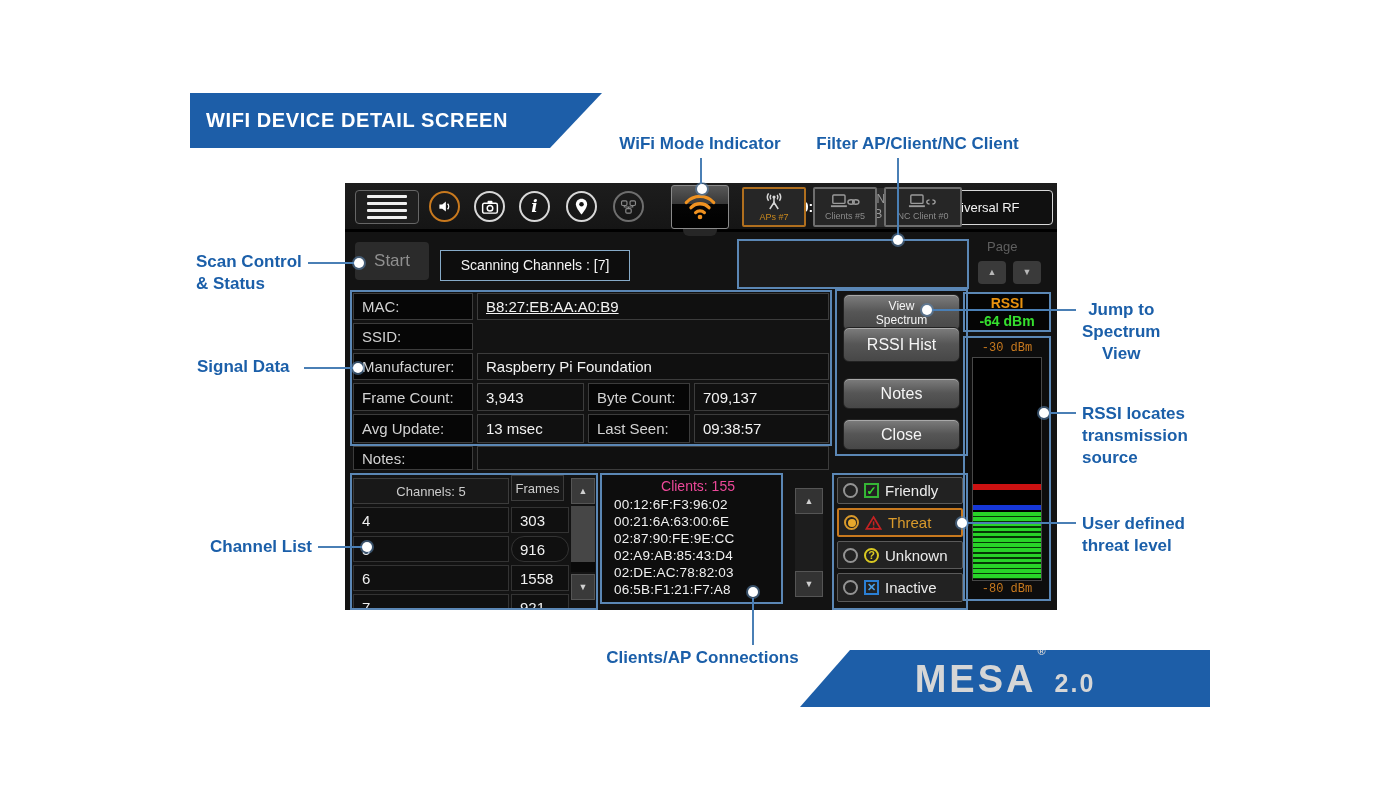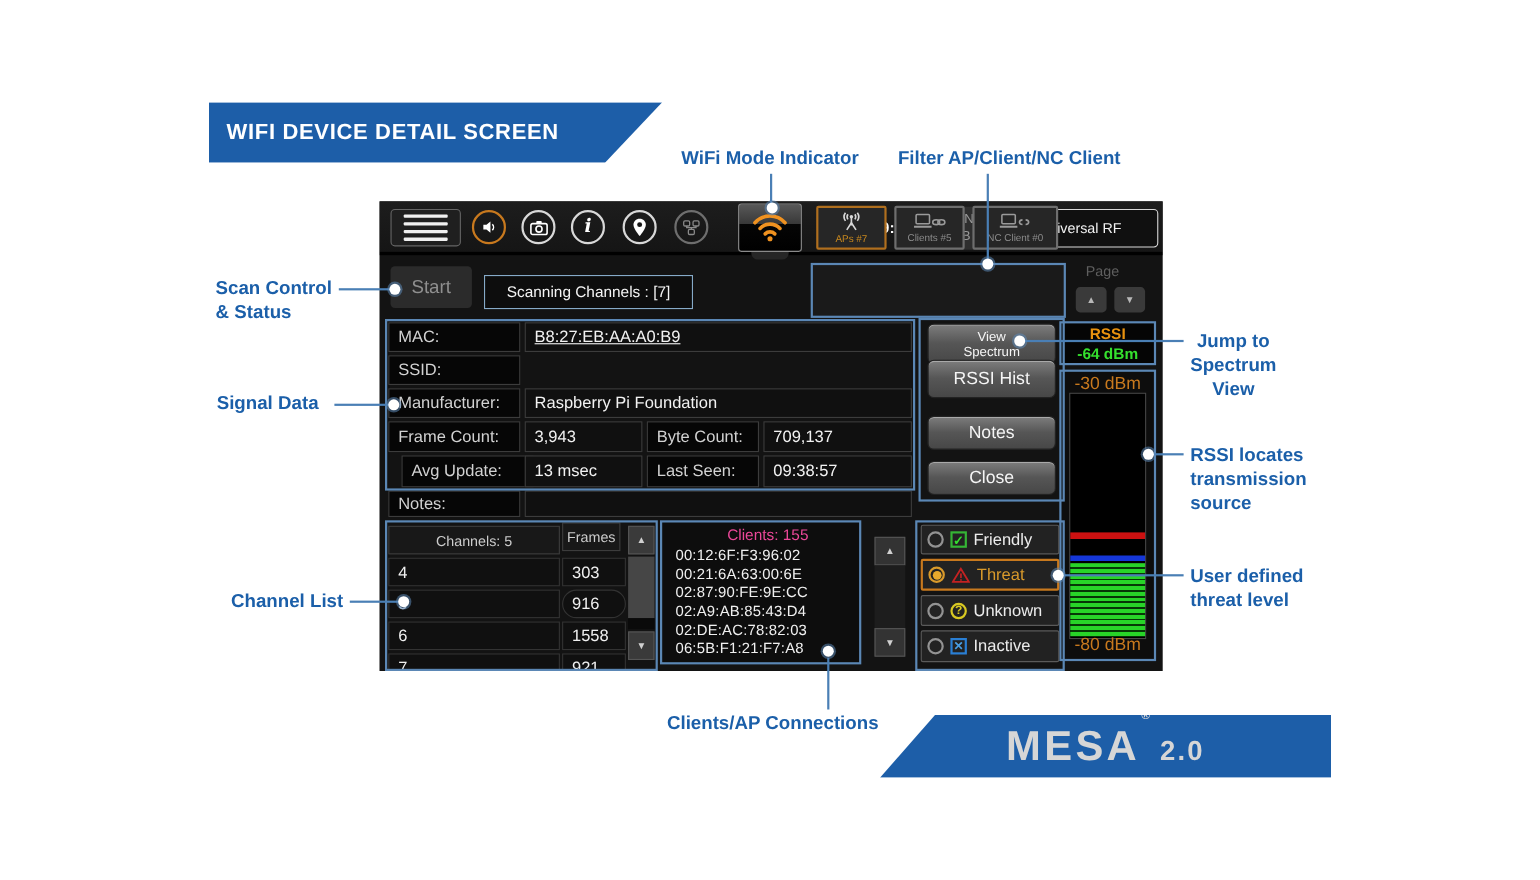--- a/index.html
+++ b/index.html
@@ -52,21 +52,21 @@
   .cell.lbl { background:#060606; color:#d2d2d2; }
   .cell.val { background:#101010; color:#f2f2f2; }
   .blue-box { border:2px solid #5b87b5; z-index:5; pointer-events:none; }
 
   .gbtn { position:absolute; left:498px; width:117px; background:linear-gradient(180deg,#7d7d7d,#565656 48%,#474747); border:1px solid #222; border-radius:6px; box-shadow:inset 0 1px 0 rgba(255,255,255,.35); color:#f5f5f5; display:flex; flex-direction:column; align-items:center; justify-content:center; }
 
   .rssi-head { left:618px; top:109px; width:88px; height:40px; background:#050505; border:2px solid #5b87b5; text-align:center; }
   .rssi-head .r1 { color:#e8920f; font-weight:bold; font-size:14px; line-height:19px; }
   .rssi-head .r2 { color:#35e02e; font-weight:bold; font-size:14px; line-height:17px; }
   .rssi-meter-box { left:618px; top:153px; width:88px; height:265px; background:#0d0d0d; border:2px solid #5b87b5; }
-  .rssi-scale { position:absolute; width:100%; text-align:center; color:#c8791e; font-size:16px; }
+  .rssi-scale { position:absolute; width:100%; text-align:center; color:#c8791e; font-size:12px;font-family:Liberation Mono, monospace; }
   .meter { position:absolute; left:7px; top:19px; width:70px; height:224px; background:#000; border:1px solid #484848; }
   .m-red { position:absolute; left:0; top:126px; width:100%; height:6px; background:#cc1111; }
   .m-blue { position:absolute; left:0; top:147px; width:100%; height:5px; background:#1537d8; }
   .m-green { position:absolute; left:0; top:154px; width:100%; height:67px; background:repeating-linear-gradient(180deg,#28d428 0px,#28d428 3.6px,#063806 3.6px,#063806 5.2px); }
 
   .tbl-hdr { position:absolute; background:#181818; border:1px solid #3c3c3c; color:#cccccc; font-size:13px; display:flex; align-items:center; justify-content:center; }
   .tbl-cell { position:absolute; background:#101010; border:1px solid #333; color:#f0f0f0; font-size:15px; display:flex; align-items:center; padding-left:8px; }
   .sb-btn { position:absolute; background:#3a3a3a; color:#d0d0d0; font-size:9px; text-align:center; border:1px solid #555; display:flex; align-items:center; justify-content:center; }
   .sb-track { position:absolute; background:#0a0a0a; }
   .sb-thumb { position:absolute; background:#464646; }
@@ -209,21 +209,21 @@
     <div class="cell lbl" style="left:8px; top:140px; width:120px; height:27px;">SSID:</div>
 
     <div class="cell lbl" style="left:8px; top:170px; width:120px; height:27px;">Manufacturer:</div>
     <div class="cell val" style="left:132px; top:170px; width:352px; height:27px;">Raspberry Pi Foundation</div>
 
     <div class="cell lbl" style="left:8px; top:200px; width:120px; height:28px;">Frame Count:</div>
     <div class="cell val" style="left:132px; top:200px; width:107px; height:28px;">3,943</div>
     <div class="cell lbl" style="left:243px; top:200px; width:102px; height:28px;">Byte Count:</div>
     <div class="cell val" style="left:349px; top:200px; width:135px; height:28px;">709,137</div>
 
-    <div class="cell lbl" style="left:20px; top:231px; width:120px; height:29px;">Avg Update:</div>
+    <div class="cell lbl" style="left:8px; top:231px; width:120px; height:29px;">Avg Update:</div>
     <div class="cell val" style="left:132px; top:231px; width:107px; height:29px;">13 msec</div>
     <div class="cell lbl" style="left:243px; top:231px; width:102px; height:29px;">Last Seen:</div>
     <div class="cell val" style="left:349px; top:231px; width:135px; height:29px;">09:38:57</div>
 
     <div class="cell lbl" style="left:8px; top:263px; width:120px; height:24px;">Notes:</div>
     <div class="cell val" style="left:132px; top:263px; width:352px; height:24px;"></div>
 
     <div class="abs blue-box" style="left:5px; top:107px; width:482px; height:156px;"></div>
 
     <div class="abs blue-box" style="left:490px; top:106px; width:133px; height:167px;"></div>

